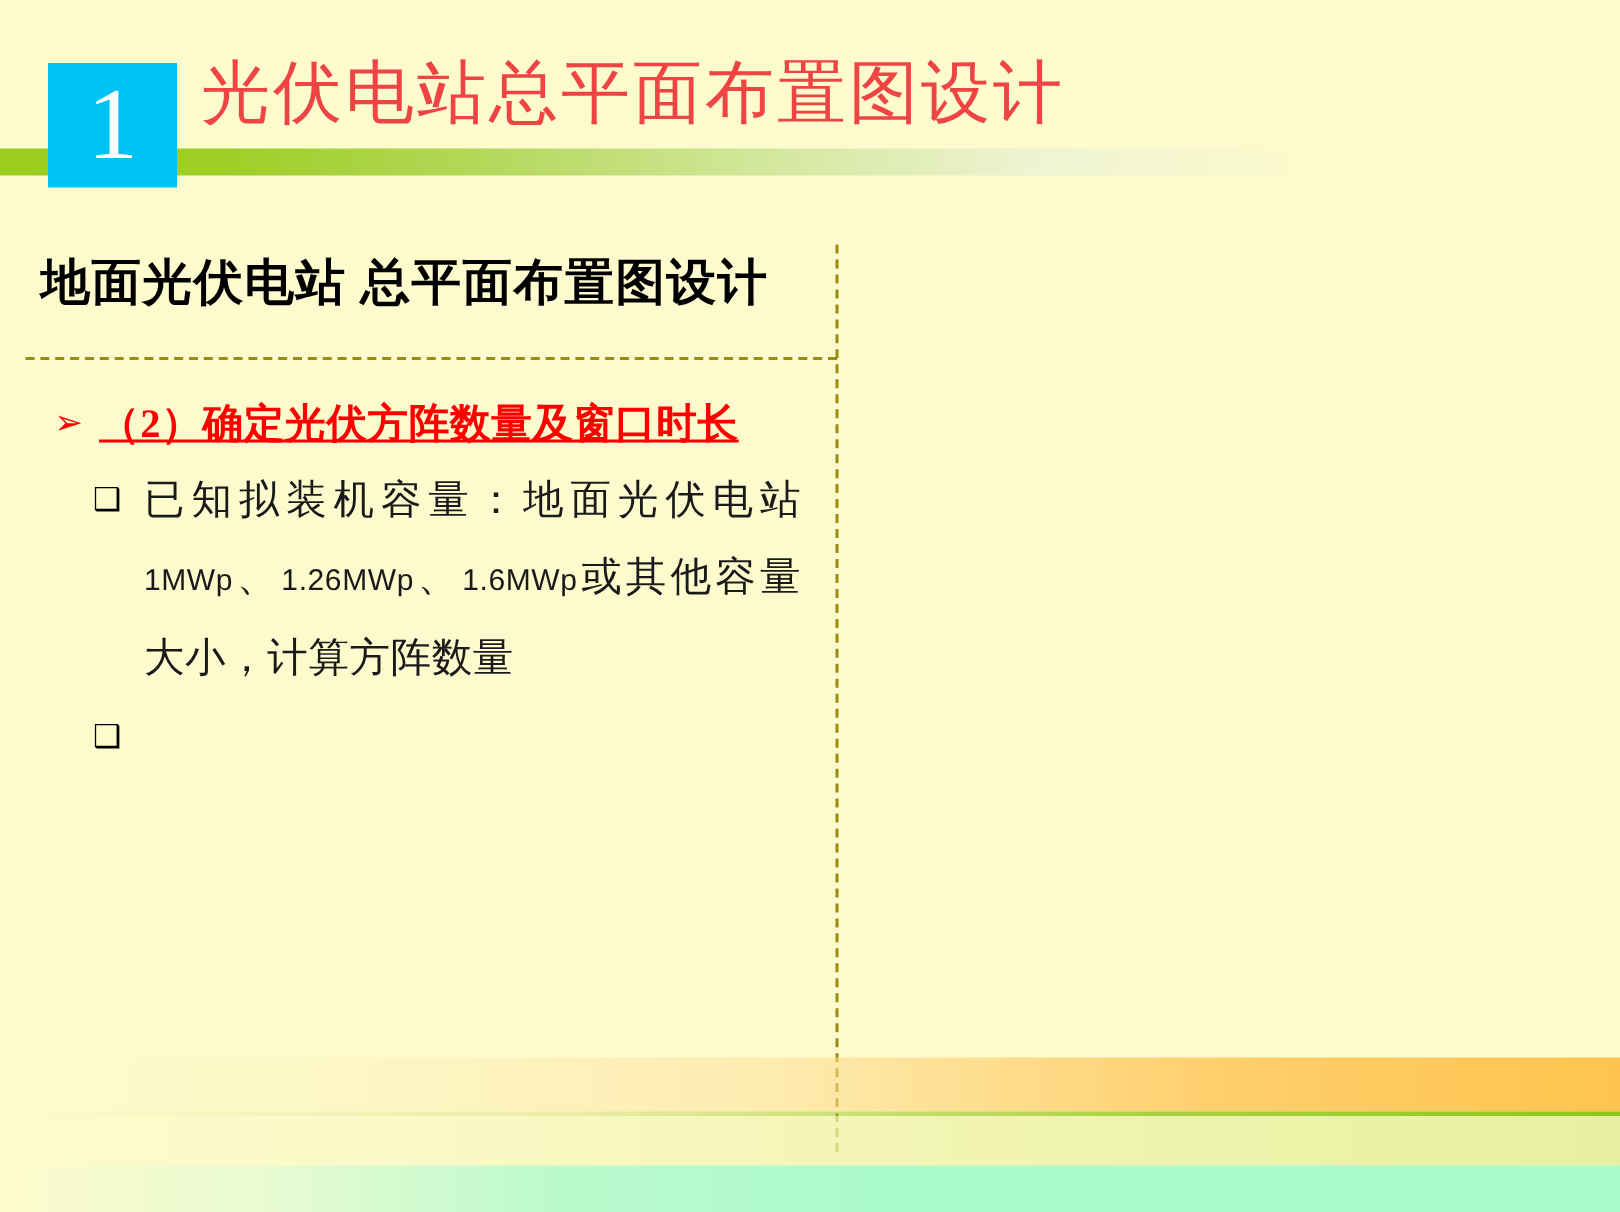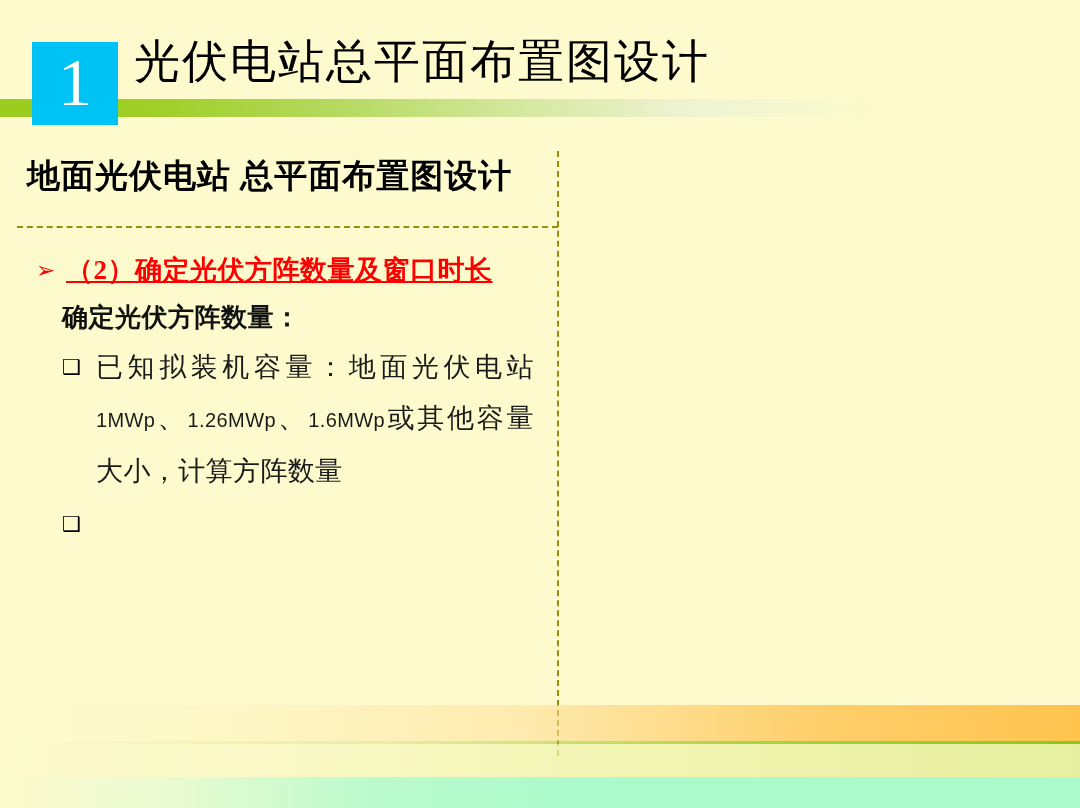--- a/index.html
+++ b/index.html
@@ -62,33 +62,33 @@
     line-height: 1;
     font-weight: 400;
     letter-spacing: 0;
     transform: translateY(-2px);
   }
 
   .header-title {
     position: absolute;
     left: 134px;
     top: 36px;
-    color: #000000;
+    color: #ef4444;
     font-family: "Liberation Serif", "DejaVu Serif", serif;
     font-size: 46px;
     line-height: 1.15;
     letter-spacing: 2px;
     white-space: nowrap;
   }
 
   
   .content {
     position: absolute;
     left: 0;
-    top: 144px;
+    top: 156px;
     width: 1080px;
     height: 610px;
   }
 
   .divider-vertical {
     position: absolute;
     left: 557px;
     top: 7px;
     width: 0;
     height: 605px;
@@ -278,23 +278,20 @@
 
       <div class="divider-horizontal"></div>
 
       <div class="bullets">
 
         <div class="bullet-row bullet-lvl1">
           <span class="marker">➢</span>
           <span class="btext">（2）确定光伏方阵数量及窗口时长</span>
         </div>
 
-        <div class="bullet-row heading-row">
-          <span class="btext">确定光伏方阵数量：</span>
-        </div>
 
         <div class="bullet-row bullet-lvl2">
           <span class="marker">❑</span>
           <span class="btext"><span>已知拟装机容量：地面光伏电站</span><span class="lat">1MWp</span><span>、</span><span class="lat">1.26MWp</span><span>、</span><span class="lat">1.6MWp</span><span>或其他容量大小，计算方阵数量</span></span>
         </div>
 
         <div class="bullet-row bullet-lvl2">
           <span class="marker">❑</span>
         </div>
 

